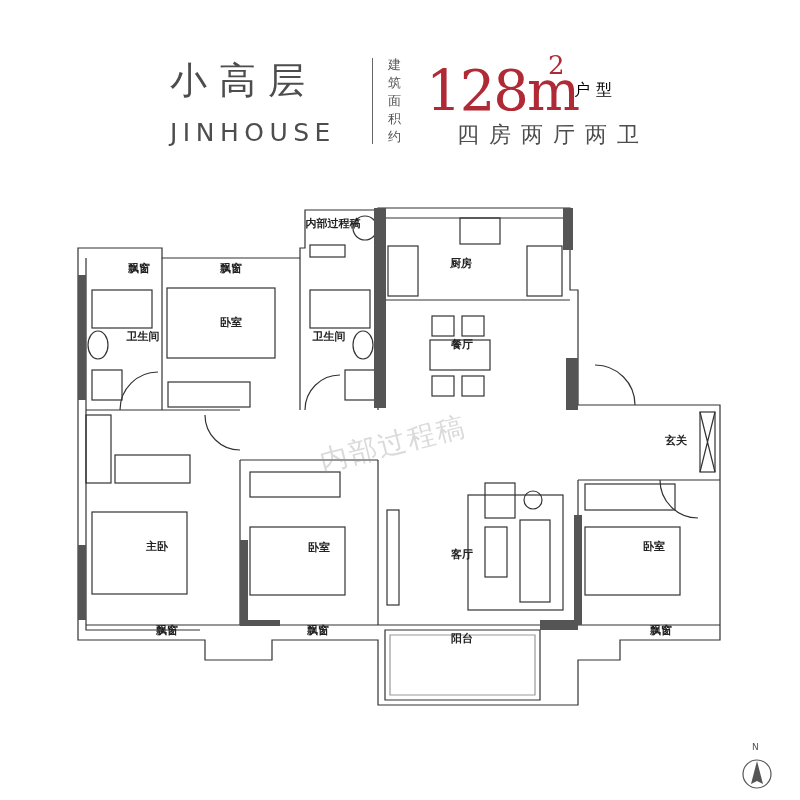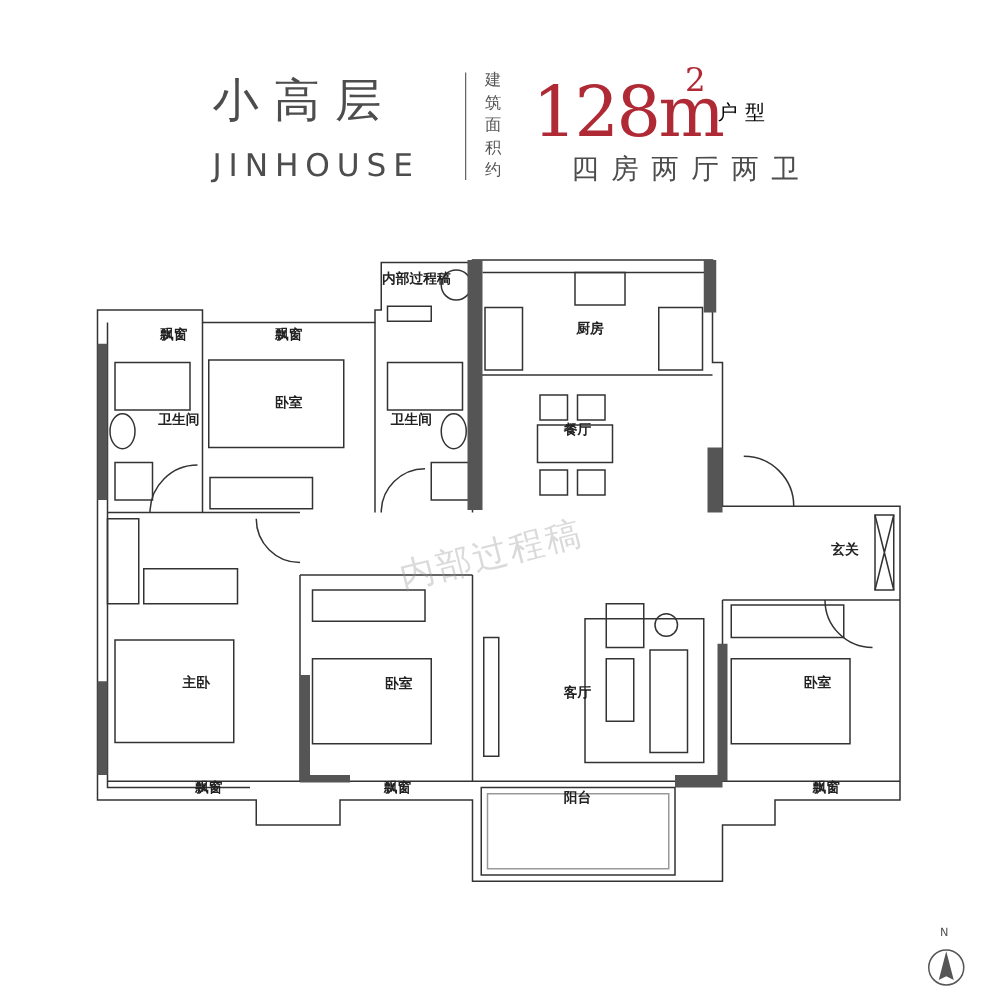--- a/index.html
+++ b/index.html
@@ -107,21 +107,21 @@
     <rect x="563" y="208" width="10" height="42"></rect>
     <rect x="566" y="358" width="12" height="52"></rect>
     <rect x="240" y="540" width="8" height="85"></rect>
     <rect x="574" y="515" width="8" height="110"></rect>
     <rect x="540" y="620" width="38" height="10"></rect>
     <rect x="240" y="620" width="40" height="6"></rect>
   </g>
 </svg>
 
 <div class="room" style="left:333px;top:223px">内部过程稿</div>
-<div class="room" style="left:472px;top:263px">厨房</div>
+<div class="room" style="left:461px;top:263px">厨房</div>
 <div class="room" style="left:462px;top:344px">餐厅</div>
 <div class="room" style="left:139px;top:268px">飘窗</div>
 <div class="room" style="left:231px;top:268px">飘窗</div>
 <div class="room" style="left:231px;top:322px">卧室</div>
 <div class="room" style="left:143px;top:336px">卫生间</div>
 <div class="room" style="left:329px;top:336px">卫生间</div>
 <div class="room" style="left:676px;top:440px">玄关</div>
 <div class="room" style="left:157px;top:546px">主卧</div>
 <div class="room" style="left:319px;top:547px">卧室</div>
 <div class="room" style="left:462px;top:554px">客厅</div>

